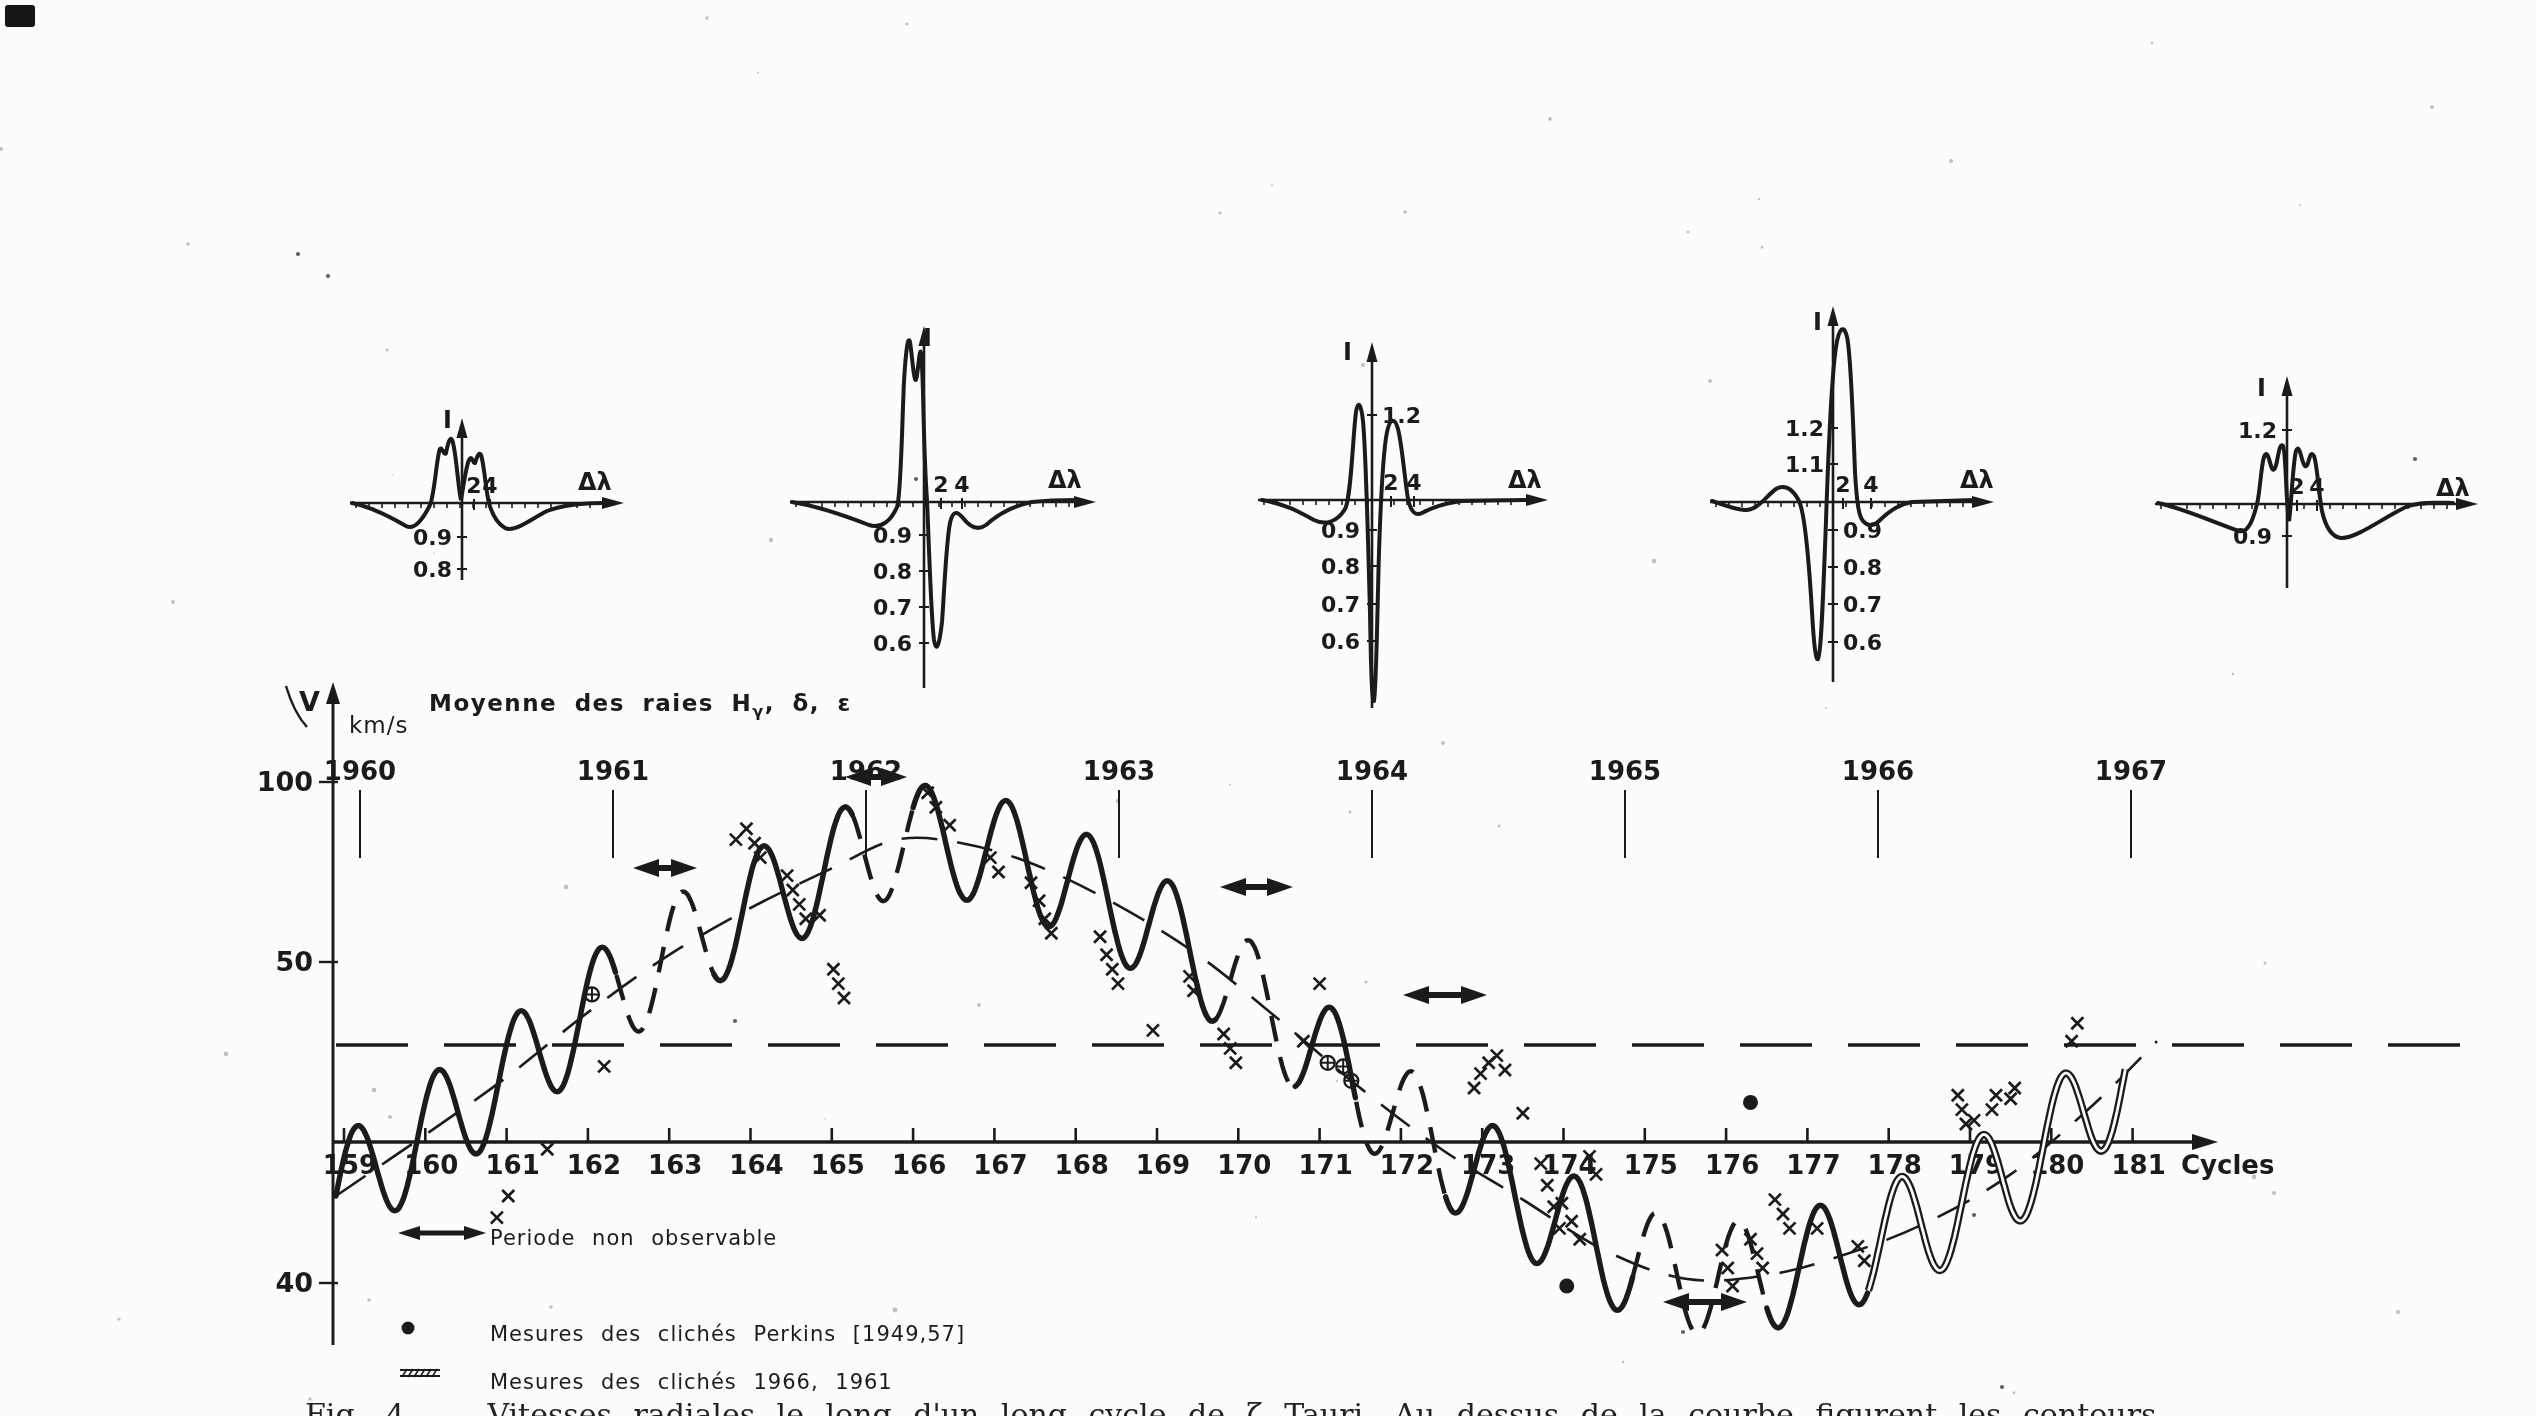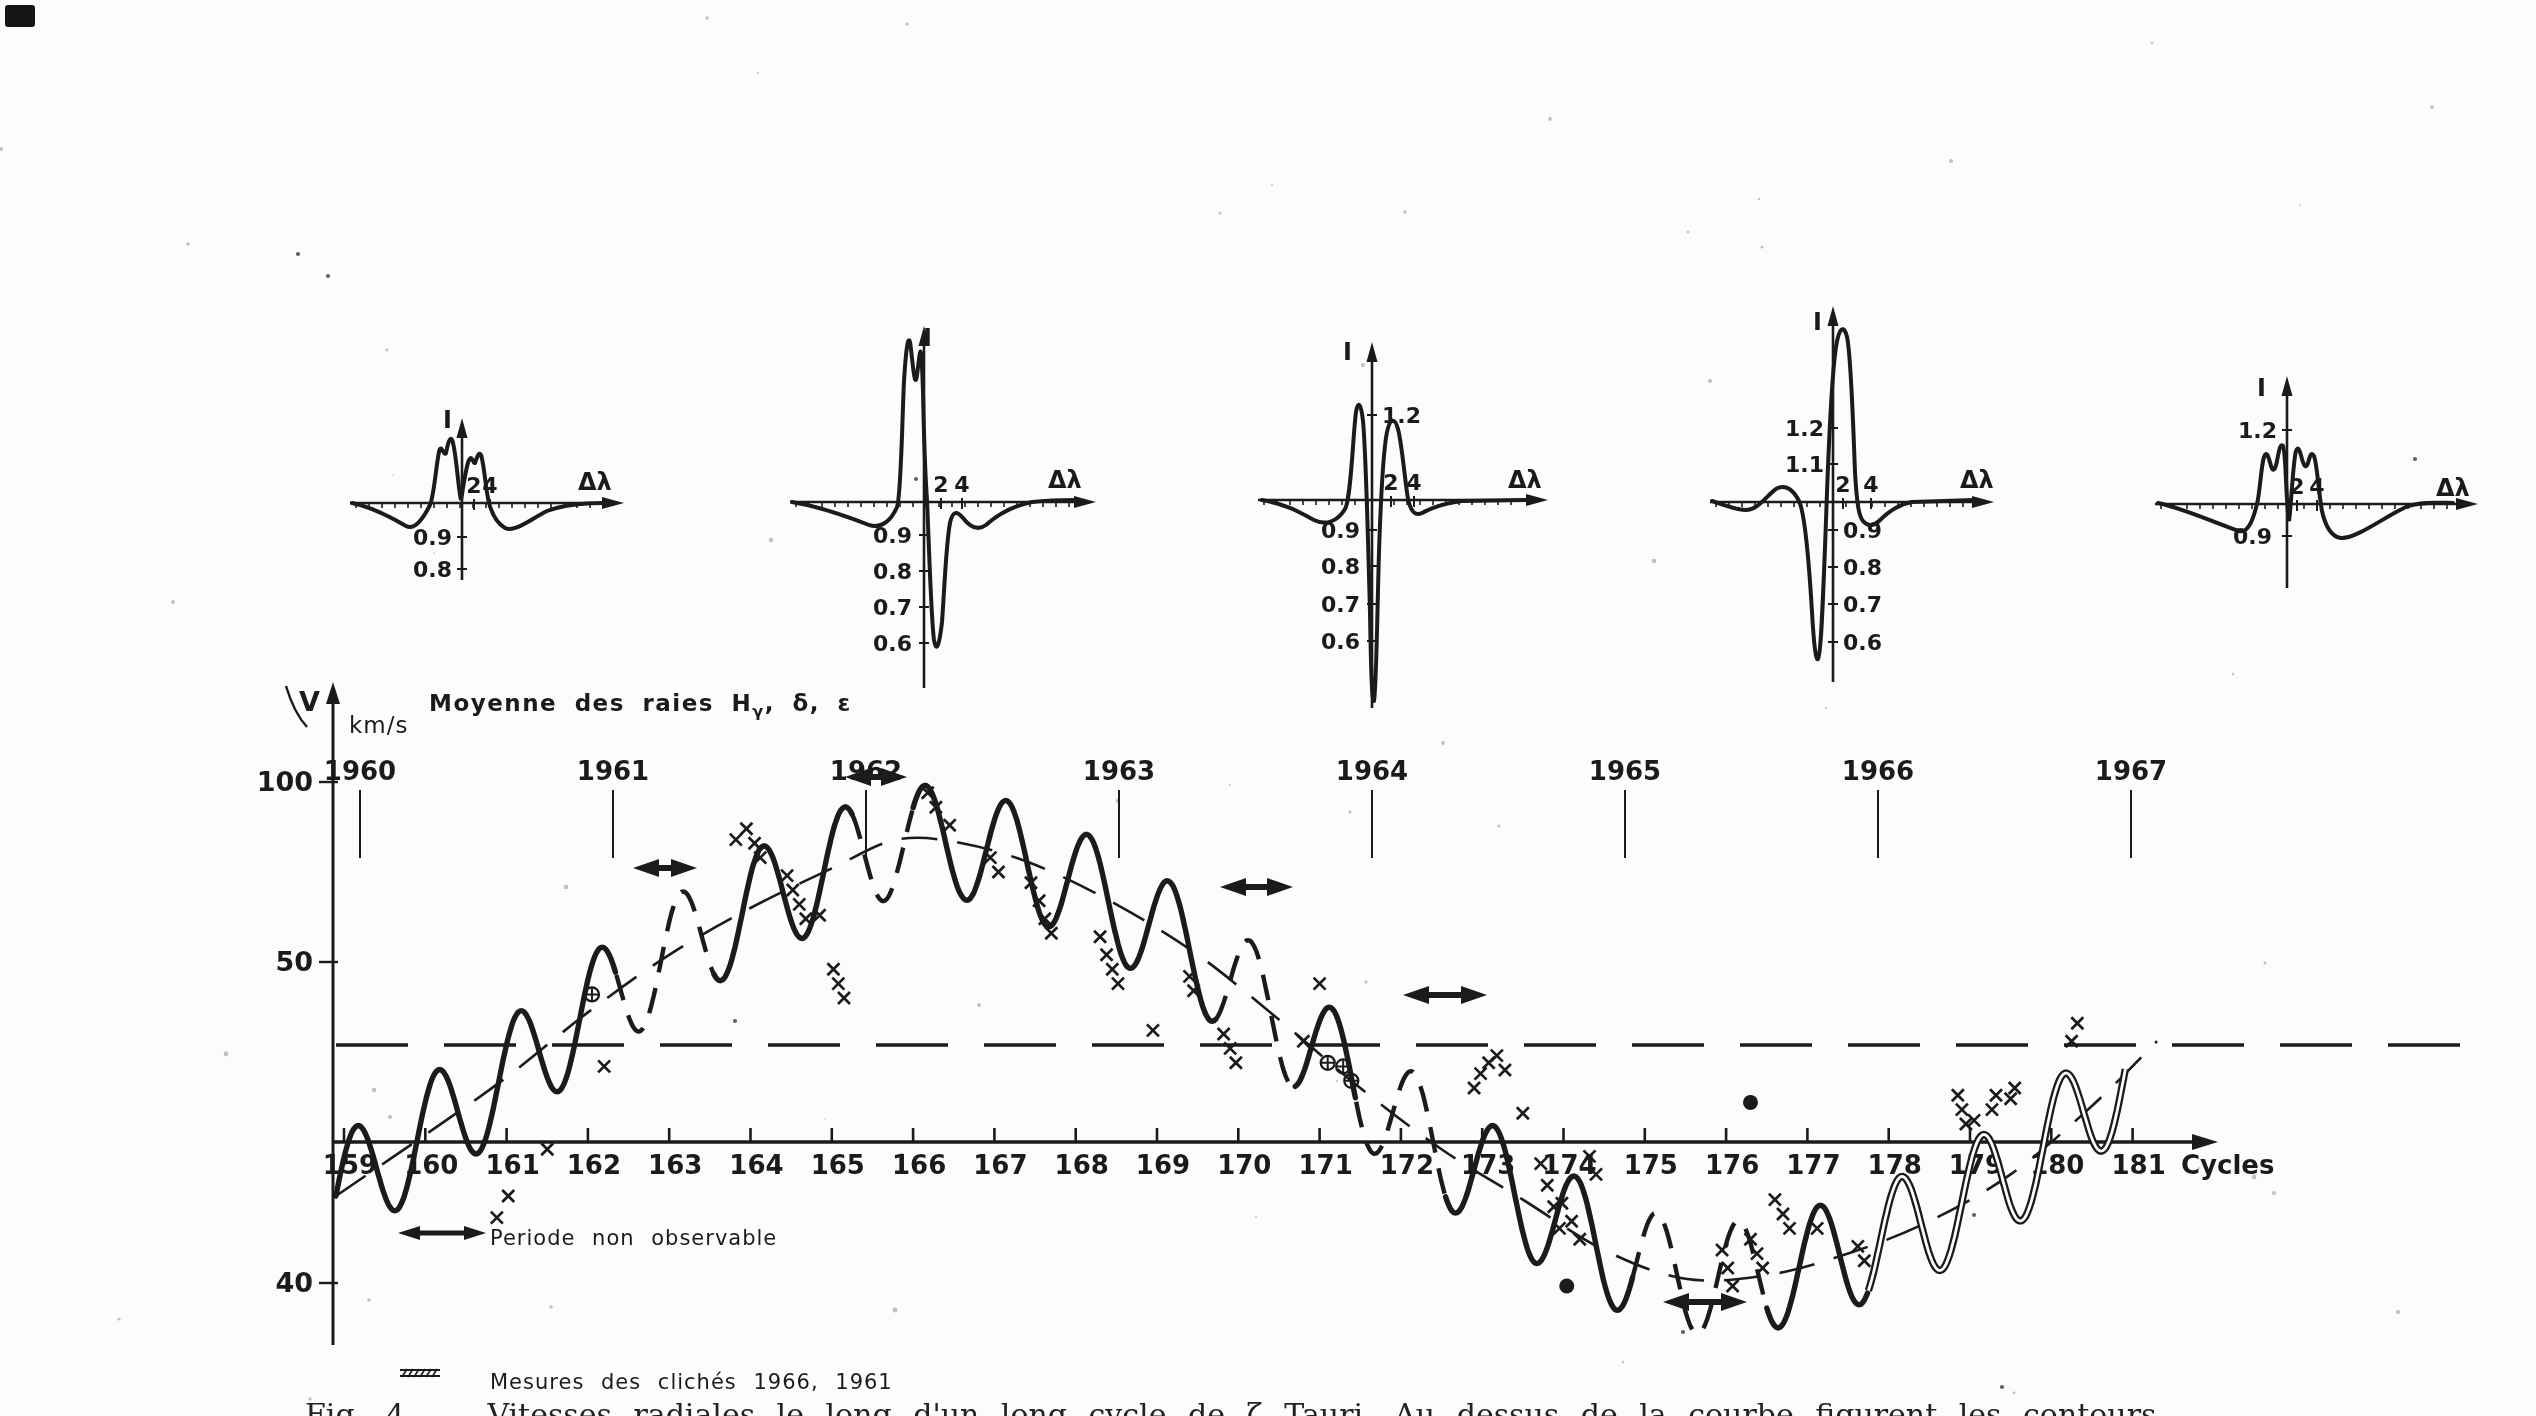--- a/index.html
+++ b/index.html
@@ -503,20 +503,28 @@
 <div class="legend-row" style="left:398px;top:1222px">
   <span class="legend-sym">
     <svg width="88" height="22" viewBox="0 0 88 22">
           <line x1="16" y1="11" x2="72" y2="11" stroke="#1b1b1b" stroke-width="5"></line>
           <polygon points="0,11 22,4 22,18" fill="#1b1b1b"></polygon>
           <polygon points="88,11 66,4 66,18" fill="#1b1b1b"></polygon>
         </svg>
   </span>
   <span class="legend-text">Periode non observable</span>
 </div>
+<div class="legend-row" style="left:398px;top:1318px">
+  <span class="legend-sym">
+    <svg width="20" height="20" viewBox="0 0 20 20">
+          <circle cx="10" cy="10" r="6.5" fill="#1b1b1b"></circle>
+        </svg>
+  </span>
+  <span class="legend-text">Mesures des clichés Perkins [1949,57]</span>
+</div>
 <div class="legend-row" style="left:398px;top:1366px">
   <span class="legend-sym">
     <svg width="44" height="14" viewBox="0 0 44 14">
           <line x1="2" y1="4" x2="42" y2="4" stroke="#1b1b1b" stroke-width="2.2"></line>
           <line x1="2" y1="10" x2="42" y2="10" stroke="#1b1b1b" stroke-width="2.2"></line>
           <path d="M4 11 L9 3 M10 11 L15 3 M16 11 L21 3 M22 11 L27 3 M28 11 L33 3 M34 11 L39 3" stroke="#1b1b1b" stroke-width="1.6"></path>
         </svg>
   </span>
   <span class="legend-text">Mesures des clichés 1966, 1961</span>
 </div>

